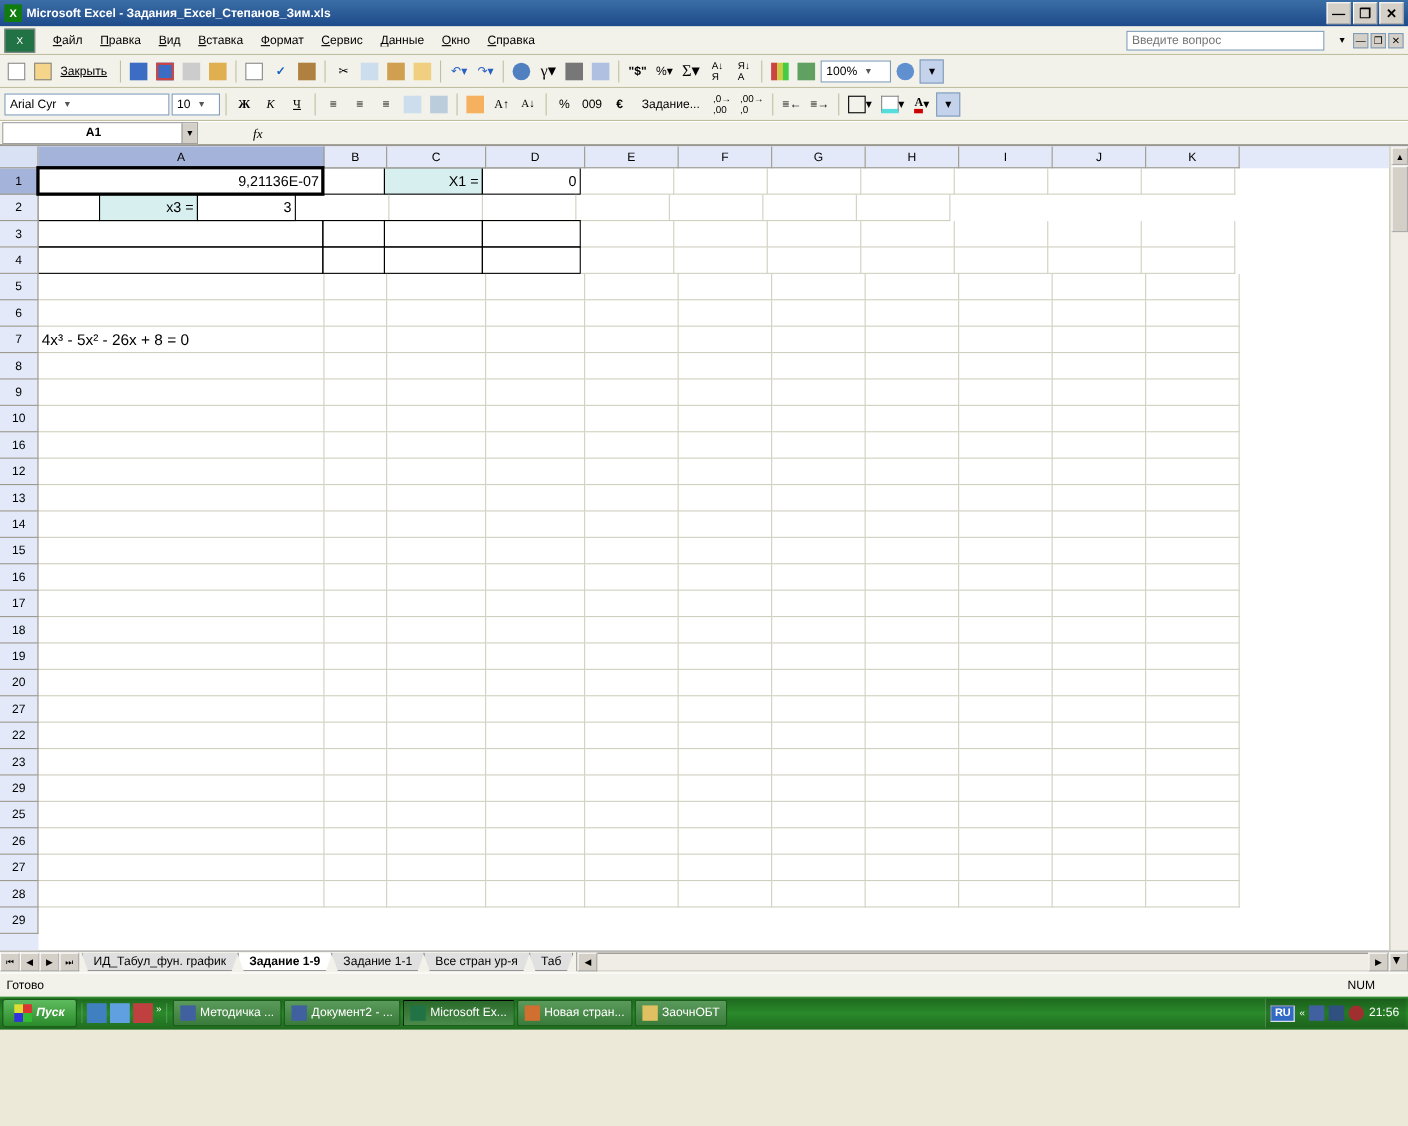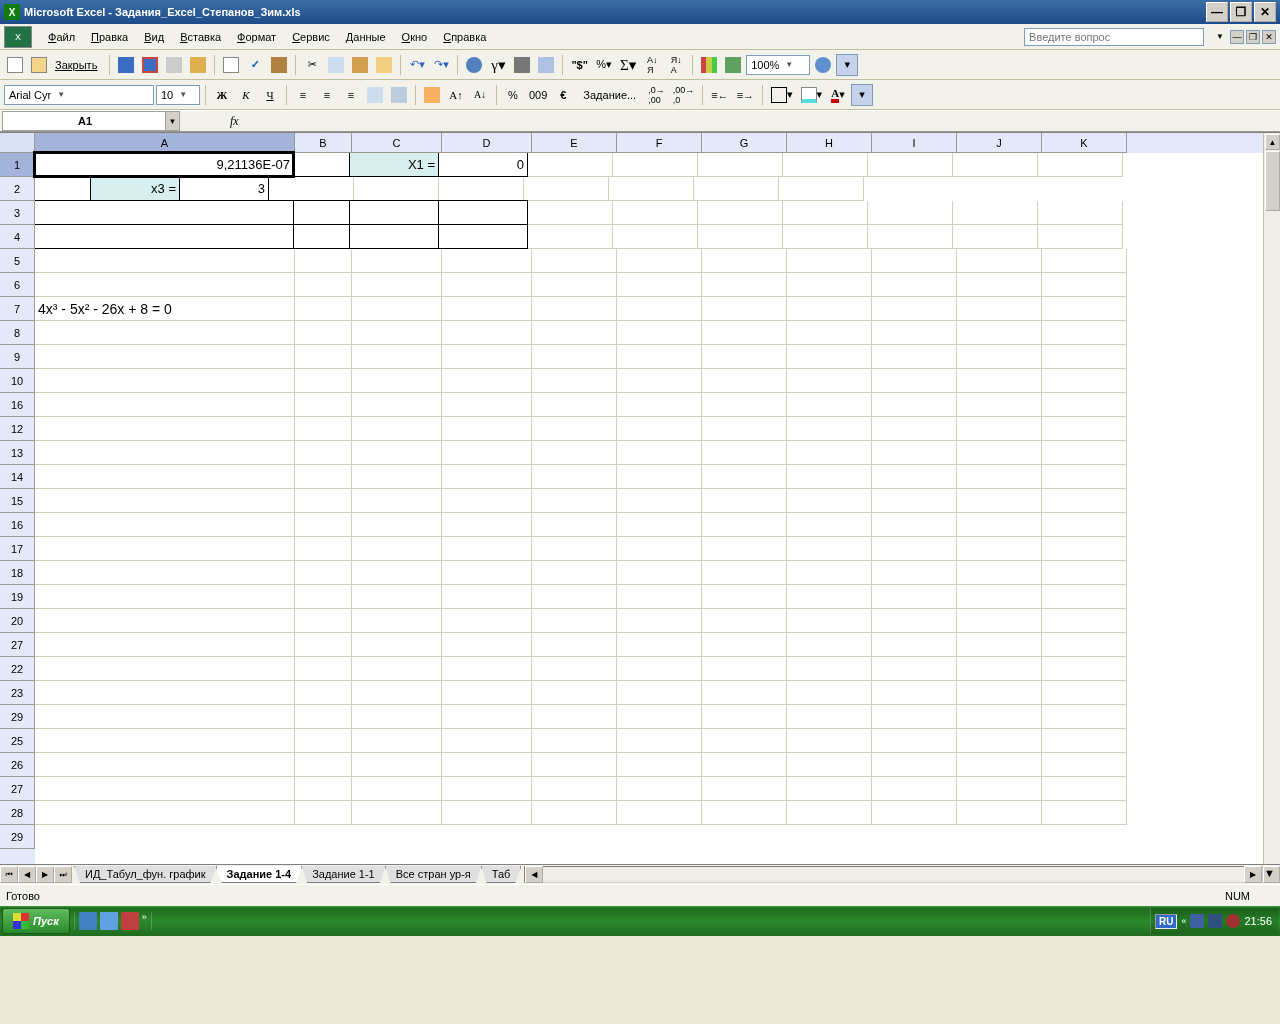--- a/index.html
+++ b/index.html
@@ -671,21 +671,21 @@
   </div>
 </div>
 
 <div class="sheettab-row">
   <div class="navbtn">⏮</div>
   <div class="navbtn">◀</div>
   <div class="navbtn">▶</div>
   <div class="navbtn">⏭</div>
   <div class="tabs" id="tabs">
       <div class="tab">ИД_Табул_фун. график</div>
-      <div class="tab active">Задание 1-4</div>
+      <div class="tab active">Задание 1-9</div>
       <div class="tab">Задание 1-1</div>
       <div class="tab">Все стран ур-я</div>
       <div class="tab">Таб</div>
     </div>
   <div class="hscroll-area">
     <div class="navbtn">◀</div>
     <div style="flex:1"></div>
     <div class="navbtn">▶</div>
   </div>
   <div style="width:17px;height:17px;background:#d4d0c8;border:1px outset #fff;">▼</div>
@@ -700,20 +700,27 @@
   <div class="startbtn">
     <span class="sq" style="background:conic-gradient(#d33 0 25%,#3b3 0 50%,#33d 0 75%,#dd3 0);margin-right:4px;"></span>
     <span>Пуск</span>
   </div>
   <div class="ql">
     <span class="qi" style="background:#4080c0;"></span>
     <span class="qi" style="background:#60a0e0;"></span>
     <span class="qi" style="background:#c04040;"></span>
     <span style="color:#fff;font-size:9px;">»</span>
   </div>
+  <div id="taskbtns" style="display:flex;">
+      <div class="taskbtn"><span class="ti" style="background:#4060a0;"></span>Методичка ...</div>
+      <div class="taskbtn"><span class="ti" style="background:#4060a0;"></span>Документ2 - ...</div>
+      <div class="taskbtn active"><span class="ti" style="background:#217346;"></span>Microsoft Ex...</div>
+      <div class="taskbtn"><span class="ti" style="background:#d07030;"></span>Новая стран...</div>
+      <div class="taskbtn"><span class="ti" style="background:#e0c060;"></span>ЗаочнОБТ</div>
+    </div>
   <div class="tray">
     <span class="langbox">RU</span>
     <span style="font-size:9px;">«</span>
     <span class="sq" style="width:14px;height:14px;background:#4060a0;"></span>
     <span class="sq" style="width:14px;height:14px;background:#305080;"></span>
     <span class="sq" style="width:14px;height:14px;background:#a03030;border-radius:50%;"></span>
     <span class="clock">21:56</span>
   </div>
 </div>
 

